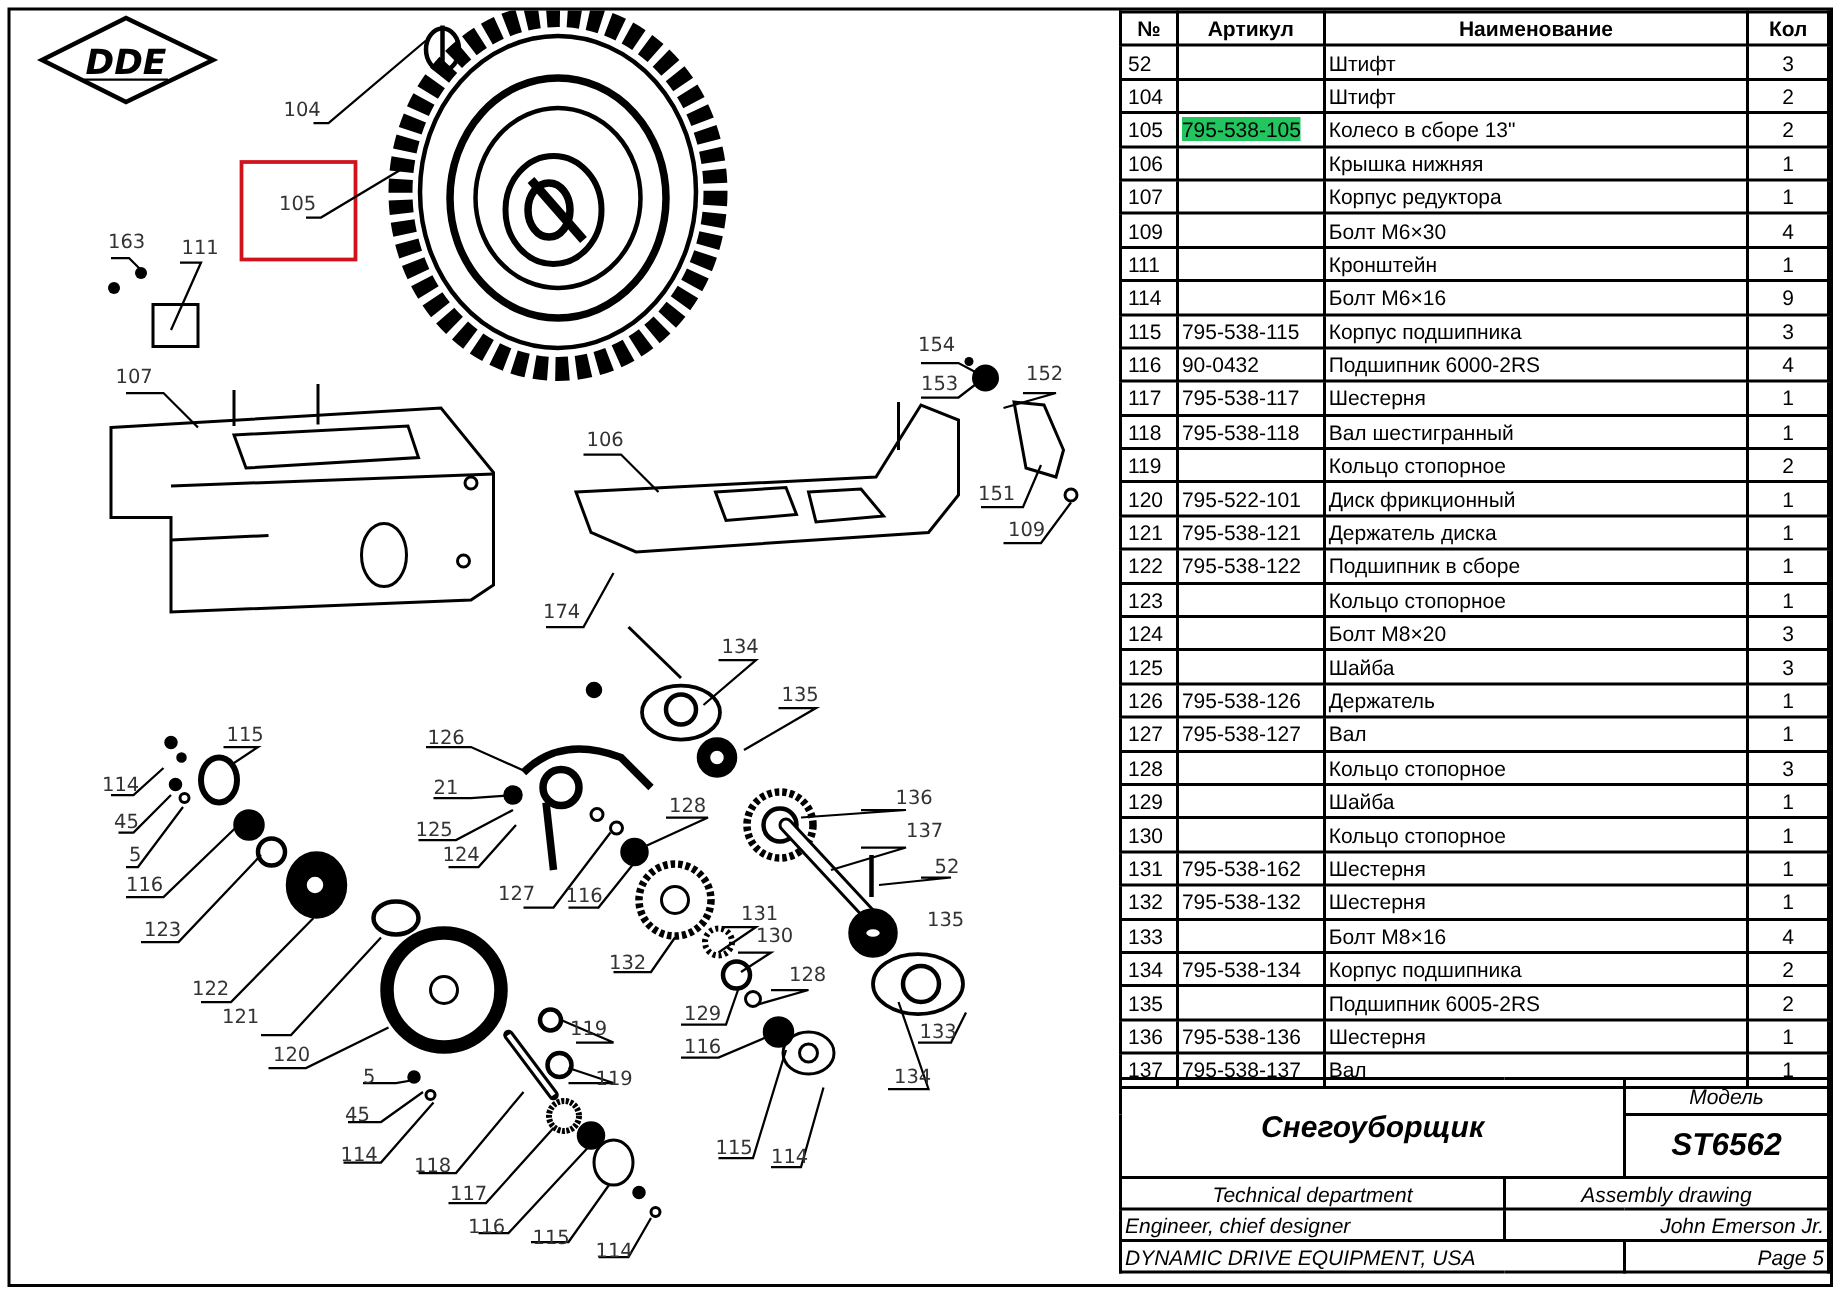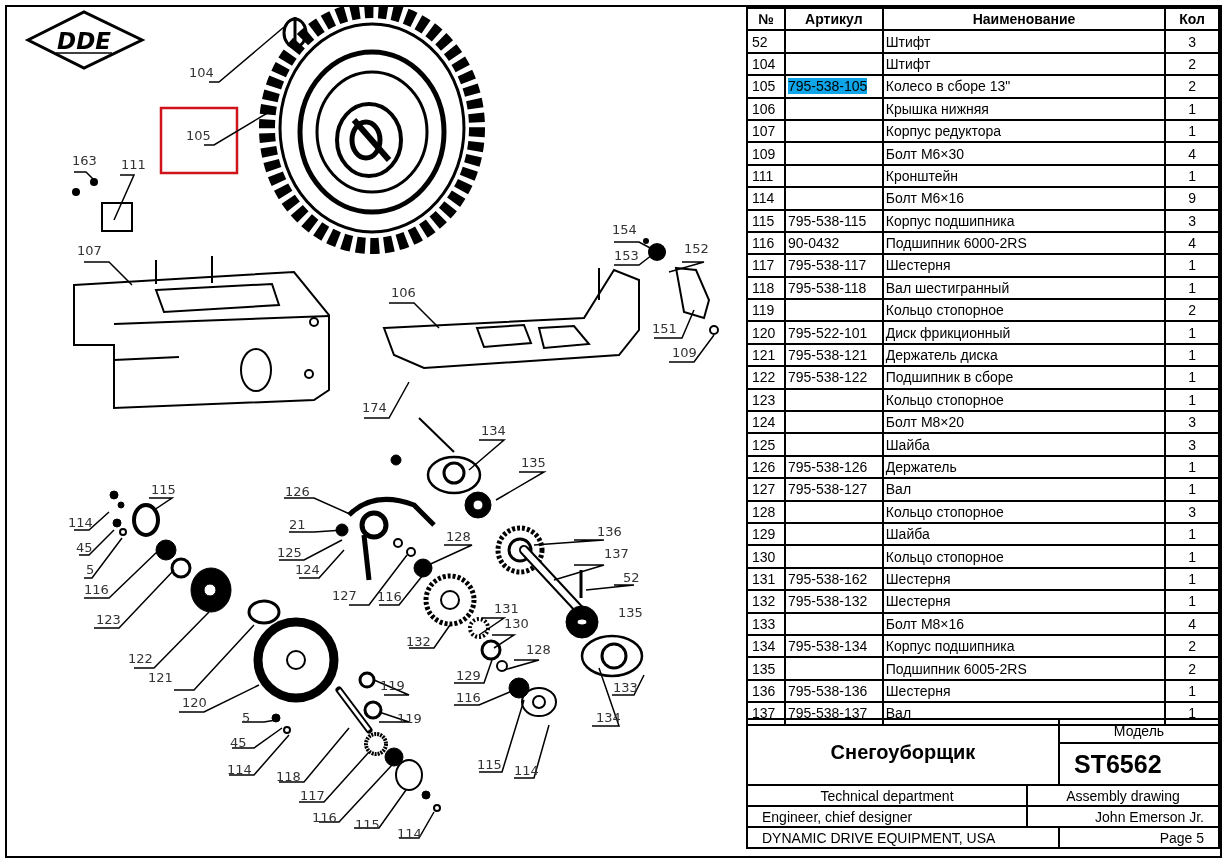--- a/index.html
+++ b/index.html
@@ -10,24 +10,24 @@
   .lbl { font-family:"DejaVu Sans", sans-serif; font-size:13px; fill:#333; }
   .parts { position:absolute; left:746px; top:7px; width:474px; border-collapse:collapse; font-family:"Liberation Sans", sans-serif; font-size:14px; color:#000; }
   .parts th, .parts td { border:2px solid #000; padding:0 2px; height:20.4px; line-height:18px; white-space:nowrap; }
   .parts th { font-weight:bold; text-align:center; }
   .parts td.num { width:30px; text-align:left; padding-left:4px; }
   .parts td.art { width:92px; }
   .parts td.name { width:278px; }
   .parts td.qty { width:48px; text-align:center; }
   .hl { background:#8cc63f; }
   .titleblock { position:absolute; left:746px; top:718px; width:474px; border-collapse:collapse; font-family:"Liberation Sans", sans-serif; font-size:14px; }
-  .titleblock td { border:2px solid #000; padding:0 14px; }
+  .titleblock td { border:2px solid #000; padding:0 2px;font-style:italic; }
   .tb-name { font-weight:bold; font-size:20px; text-align:center; height:64px; }
   .tb-model-lbl { text-align:center; height:22px; width:130px; }
-  .tb-model { text-align:left; font-weight:bold; font-size:25px; height:40px; }
+  .tb-model { text-align:center; font-weight:bold; font-size:21px; height:40px; }
   .tb-row { height:21px; }
   .center { text-align:center; }
   .right { text-align:right;margin-left:21px; }
 </style>
 </head>
 <body>
 
 <div class="frame"></div>
 
 <div class="drawing">
@@ -276,21 +276,21 @@
         <td class="qty">3</td>
       </tr>
       <tr>
         <td class="num">104</td>
         <td class="art"></td>
         <td class="name">Штифт</td>
         <td class="qty">2</td>
       </tr>
       <tr>
         <td class="num">105</td>
-        <td class="art"><span class="hl" style="background: #0ea5e9;">795-538-105</span></td>
+        <td class="art"><span class="hl" style="background: #22c55e;">795-538-105</span></td>
         <td class="name">Колесо в сборе 13"</td>
         <td class="qty">2</td>
       </tr>
       <tr>
         <td class="num">106</td>
         <td class="art"></td>
         <td class="name">Крышка нижняя</td>
         <td class="qty">1</td>
       </tr>
       <tr>

